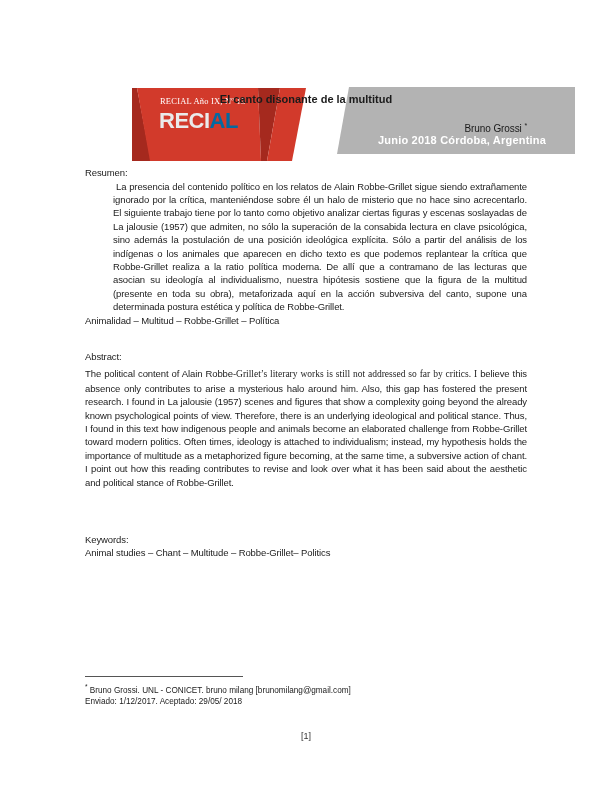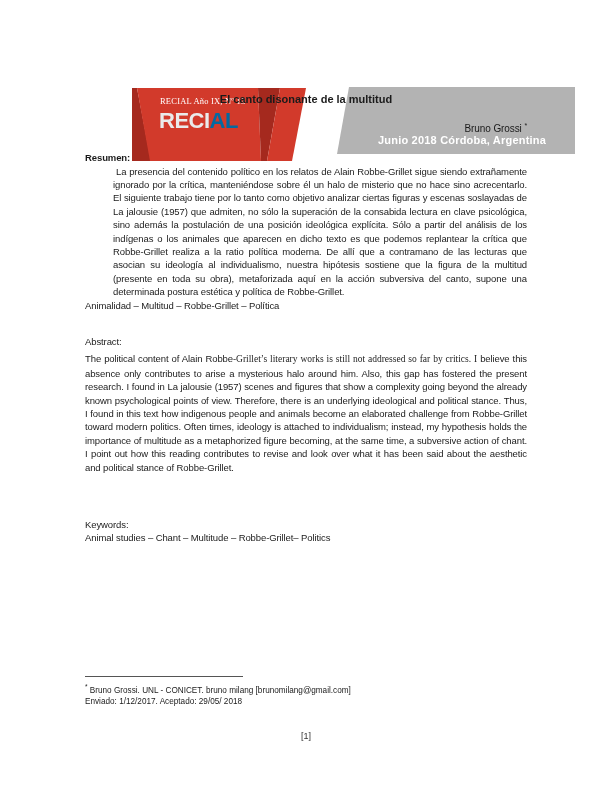--- a/index.html
+++ b/index.html
@@ -44,21 +44,21 @@
     font-size:9.5px; letter-spacing:-0.1px; line-height:13.4px;
   }
   .article-title {
     padding-top:93px;
     text-align:center; font-weight:bold; font-size:11px; letter-spacing:0;
   }
   .author-line { margin-top:13px; text-align:right; font-size:10px; }
   .author-line sup { font-size:7px; }
 
   .section-label { margin-top:0; }
-  .label-resumen { margin-top:15px;font-weight:bold; }
+  .label-resumen { margin-top:30px; }
   .para { text-align:justify; }
   .para-resumen { text-indent:3px;margin-left:28px; }
   .label-palabras { margin-top:14px; }
   .label-abstract { margin-top:23px; }
   .para-abstract { margin-top:4px; }
   .serif-run { font-family:"Liberation Serif", serif; letter-spacing:0; }
   .label-keywords { margin-top:44px; }
 
   
   .footnote {

